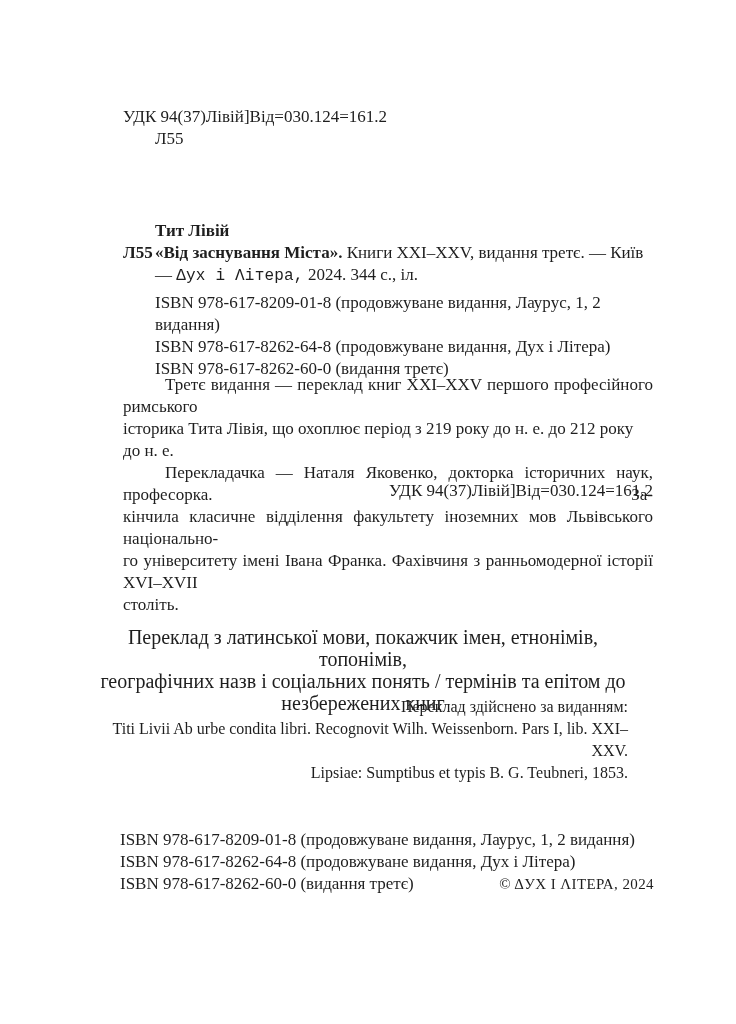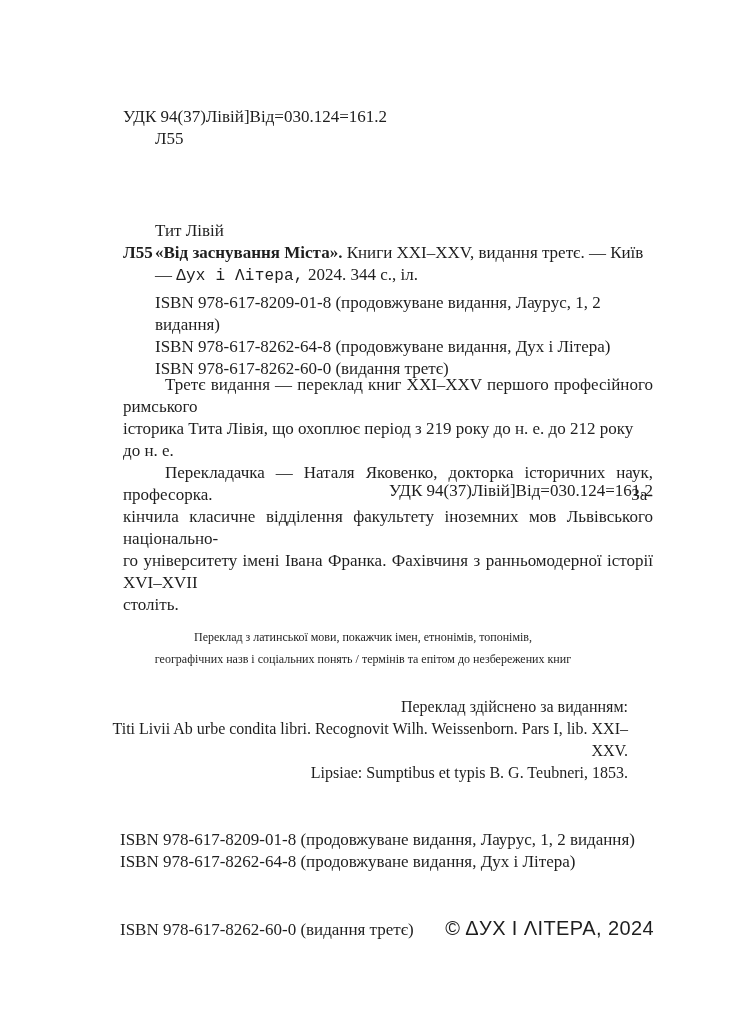--- a/index.html
+++ b/index.html
@@ -19,55 +19,54 @@
     overflow: hidden;
   }
   .block { position: absolute; left: 123px; width: 530px; }
 
   
   .b-udk-top { top: 106px; }
   .udk-code-line { padding-left: 32px; }
 
   
   .b-catalog { top: 220px; }
-  .catalog-author { padding-left: 32px; font-weight: normal; }
+  .catalog-author { padding-left: 32px; font-weight: bold; }
   .catalog-entry { position: relative; padding-left: 32px; }
   .catalog-code { position: absolute; left: 0; top: 0; font-weight: bold; }
   .brand {
     font-family: Liberation Mono, monospace;
     font-size: 16px;
     letter-spacing: 0.2px;
   }
 
   
   .b-isbn-top { top: 292px; padding-left: 32px; box-sizing: border-box; }
 
   
   .b-annotation { top: 374px; }
   .jline { text-align: justify; text-align-last: justify; }
   .lline { text-align: left; }
   .findent { text-indent: 42px; }
 
   .b-udk-right { top: 480px; text-align: right; }
 
   
-  .b-credit { top: 626px; left: 98px; text-align: center; font-size: 12px; }
+  .b-credit { top: 626px; left: 98px; text-align: center; font-size: 20px; }
   .credit-translator { font-weight: bold; }
 
   
   .b-source { top: 696px; left: 98px; text-align: right; font-size: 16px; }
 
   
   .b-isbn-bottom { top: 829px; left: 120px; width: 534px; }
   .isbn-last-row { display: flex; justify-content: space-between; align-items: baseline; }
   .copyright {
-    font-family: Liberation Sans, sans-serif;
-    font-size: 20px;
+    font-family: Liberation Serif, serif;
+    font-size: 15px;
     letter-spacing: 0.4px;
-    margin-top: 44px;
   }
 </style>
 </head>
 <body>
 
 <div class="page">
 
   <div class="block b-udk-top">
     <div>УДК 94(37)Лівій]Від=030.124=161.2</div>
     <div class="udk-code-line">Л55</div>

